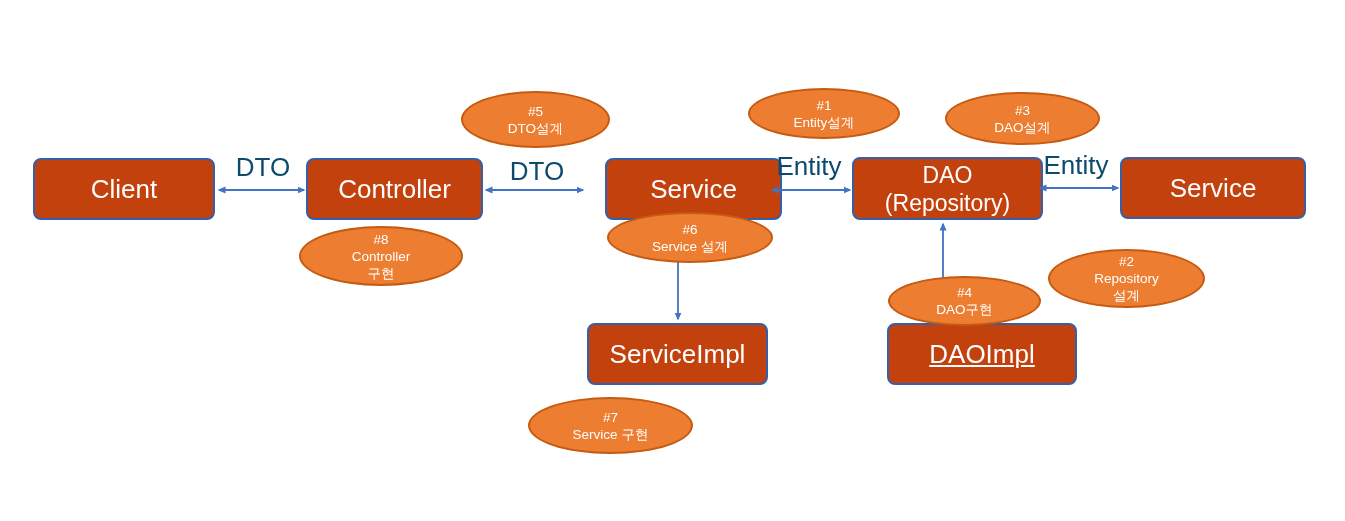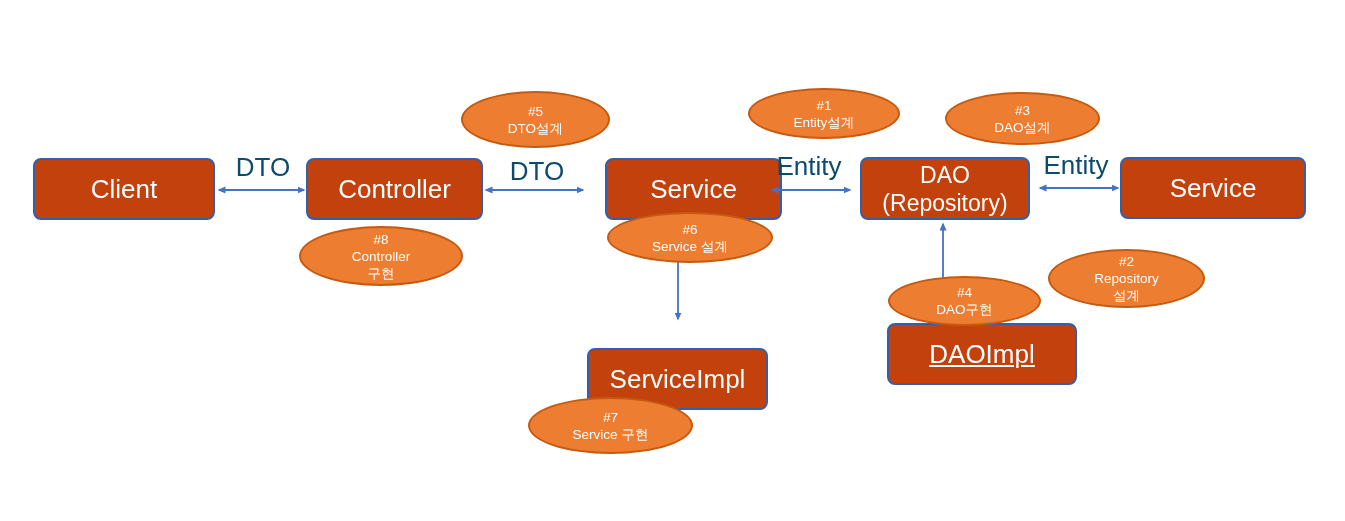--- a/index.html
+++ b/index.html
@@ -56,23 +56,23 @@
     line-height: 30px;
     text-align: center;
     width: 110px;
     z-index: 2;
   }
 
   
   #b-client      { left: 33px;   top: 158px; width: 182px; height: 62px; }
   #b-controller  { left: 306px;  top: 158px; width: 177px; height: 62px; }
   #b-service     { left: 605px;  top: 158px; width: 177px; height: 62px; }
-  #b-dao         { left: 852px;  top: 157px; width: 170px; height: 63px; font-size: 23px; line-height: 28px; margin-left: 8px; }
+  #b-dao         { left: 852px;  top: 157px; width: 191px; height: 63px; font-size: 23px; line-height: 28px; }
   #b-database    { left: 1120px; top: 157px; width: 186px; height: 62px; }
-  #b-serviceimpl { left: 587px;  top: 323px; width: 181px; height: 62px; margin-top: 25px; }
+  #b-serviceimpl { left: 587px;  top: 323px; width: 181px; height: 62px; }
   #b-daoimpl     { left: 887px;  top: 323px; width: 190px; height: 62px; text-decoration: underline; }
 
   
   #e-1 { left: 748px;  top: 88px;  width: 152px; height: 51px; }
   #e-2 { left: 1048px; top: 249px; width: 157px; height: 59px; }
   #e-3 { left: 945px;  top: 92px;  width: 155px; height: 53px; }
   #e-4 { left: 888px;  top: 276px; width: 153px; height: 50px; }
   #e-5 { left: 461px;  top: 91px;  width: 149px; height: 57px; }
   #e-6 { left: 607px;  top: 212px; width: 166px; height: 51px; }
   #e-7 { left: 528px;  top: 397px; width: 165px; height: 57px; }

